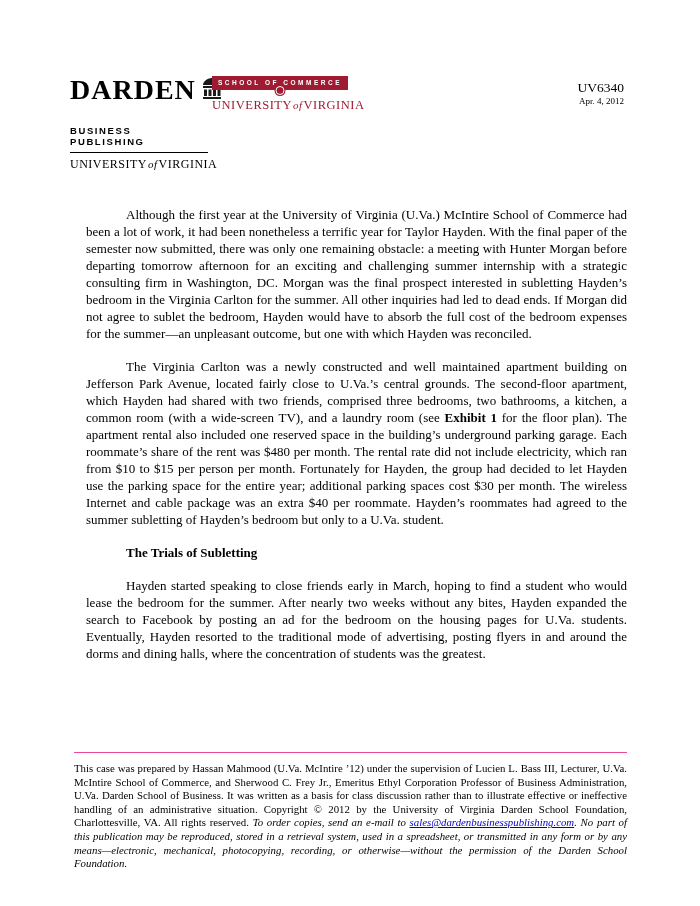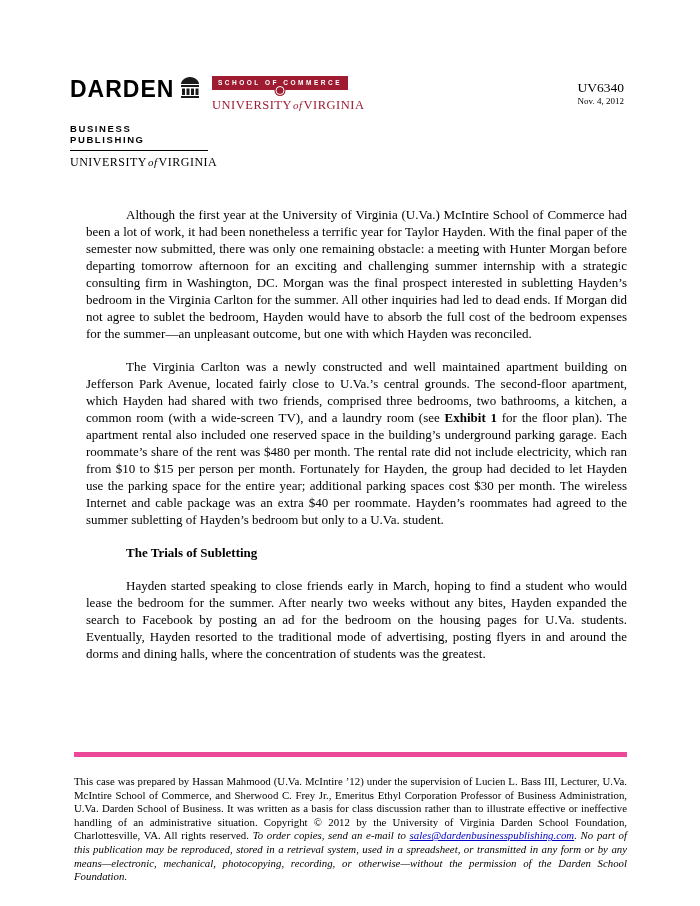--- a/index.html
+++ b/index.html
@@ -12,22 +12,22 @@
     font-family: "Liberation Serif", serif;
     color: #000000;
     overflow: hidden;
   }
 
   
   .header { position: absolute; top: 74px; left: 70px; right: 72px; }
   .darden-logo { position: absolute; left: 0; top: 2px; width: 138px; }
   .darden-top { display: flex; align-items: center; gap: 5px; }
   .darden-name {
-    font-family: Liberation Sans, sans-serif;
-    font-weight: bold; font-size: 23px; letter-spacing: 1px; line-height: 1;
+    font-family: Liberation Serif, serif;
+    font-weight: bold; font-size: 28px; letter-spacing: 1px; line-height: 1;
   }
   .darden-tagline {
     font-family: "Liberation Sans", sans-serif;
     font-weight: bold; font-size: 9.5px; letter-spacing: 1.6px; margin-top: 21px;
   }
   .darden-univ {
     font-family: "Liberation Serif", serif;
     font-size: 12px; letter-spacing: 0.5px;
     border-top: 1px solid #000; margin-top: 5px; padding-top: 4px;
   }
@@ -77,21 +77,21 @@
   }
   .section-heading {
     font-weight: bold; font-size: 13px;
     margin: 21px 0 24px 0; text-indent: 0;
   }
   .bold-inline { font-weight: bold; }
 
   
   .footer {
     position: absolute; top: 752px; left: 74px; width: 553px;
-    border-top: 5px solid #ec4899; padding-top: 18px;
+    border-top: 1px solid #ec4899; padding-top: 9px;
   }
   .footer p {
     margin: 0; font-size: 10.8px; line-height: 13.6px; text-align: justify;
   }
   .footer .italic { font-style: italic; }
   .footer a.email-link {
     color: var(--link-blue); text-decoration: underline; font-style: italic;
   }
 
   :root { --maroon: #9E1B32; --link-blue: #0000CC; }
@@ -125,21 +125,21 @@
     <div class="mcintire-logo">
       <div class="mcintire-bar">
         <span>SCHOOL OF COMMERCE</span>
         <span class="mcintire-seal"></span>
       </div>
       <div class="mcintire-univ"><span>UNIVERSITY</span><span class="univ-of">of</span><span>VIRGINIA</span></div>
     </div>
 
     <div class="doc-id">
       <div class="doc-number">UV6340</div>
-      <div class="doc-date">Nov. 4, 2012</div>
+      <div class="doc-date">Apr. 4, 2012</div>
     </div>
   </div>
 
 
   <div class="body-text">
     <p>Although the first year at the University of Virginia (U.Va.) McIntire School of Commerce had been a lot of work, it had been nonetheless a terrific year for Taylor Hayden. With the final paper of the semester now submitted, there was only one remaining obstacle: a meeting with Hunter Morgan before departing tomorrow afternoon for an exciting and challenging summer internship with a strategic consulting firm in Washington, DC. Morgan was the final prospect interested in subletting Hayden’s bedroom in the Virginia Carlton for the summer. All other inquiries had led to dead ends. If Morgan did not agree to sublet the bedroom, Hayden would have to absorb the full cost of the bedroom expenses for the summer—an unpleasant outcome, but one with which Hayden was reconciled.</p>
 
     <p><span>The Virginia Carlton was a newly constructed and well maintained apartment building on Jefferson Park Avenue, located fairly close to U.Va.’s central grounds. The second-floor apartment, which Hayden had shared with two friends, comprised three bedrooms, two bathrooms, a kitchen, a common room (with a wide-screen TV), and a laundry room (see </span><span class="bold-inline">Exhibit 1</span><span> for the floor plan). The apartment rental also included one reserved space in the building’s underground parking garage. Each roommate’s share of the rent was $480 per month. The rental rate did not include electricity, which ran from $10 to $15 per person per month. Fortunately for Hayden, the group had decided to let Hayden use the parking space for the entire year; additional parking spaces cost $30 per month. The wireless Internet and cable package was an extra $40 per roommate. Hayden’s roommates had agreed to the summer subletting of Hayden’s bedroom but only to a U.Va. student.</span></p>
 
     <p class="section-heading">The Trials of Subletting</p>

